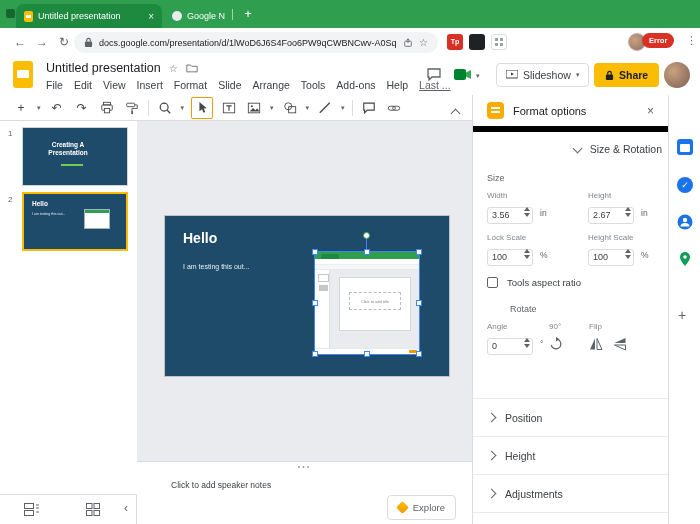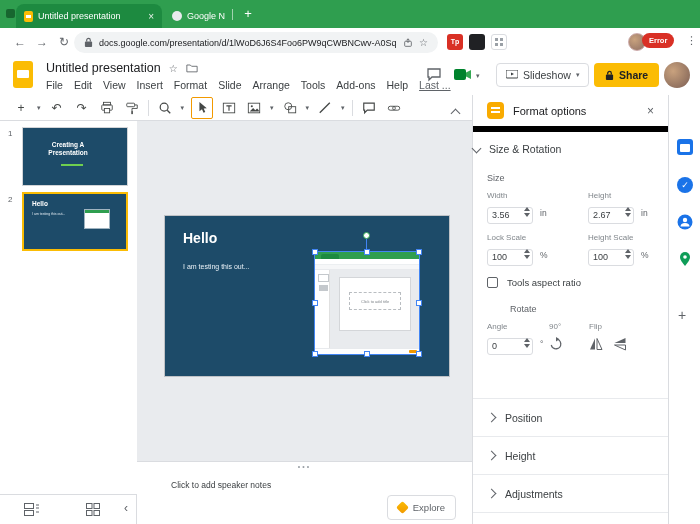--- a/index.html
+++ b/index.html
@@ -114,21 +114,21 @@
   .bb-ic{position:absolute;top:8px;color:#5f6368;}
   .collapse-arrow{position:absolute;left:124px;top:6px;font-size:12px;color:#5f6368;}
 
   
   .fpanel{position:absolute;left:472px;top:95px;width:196px;height:429px;background:#fff;border-left:1px solid #dadce0;box-sizing:border-box;}
   .fp-head{position:absolute;left:0;top:0;right:0;height:37px;display:flex;align-items:center;padding:0 14px;gap:9px;border-bottom:6px solid #000000;box-sizing:border-box;}
   .fp-ic{width:17px;height:17px;border-radius:4px;background:#f9ab00;position:relative;flex:none;}
   .fp-ic:after{content:"";position:absolute;left:4px;top:5px;width:9px;height:2px;background:#fff;box-shadow:0 4px 0 #fff;}
   .fp-title{font-size:11px;color:#202124;font-weight:500;flex:1;}
   .fp-close{font-size:12px;color:#5f6368;}
-  .fp-sec{position:absolute;left:0;top:37px;right:0;height:33px;display:flex;align-items:center;gap:9px;padding:0 0;box-sizing:border-box;}
+  .fp-sec{position:absolute;left:0;top:37px;right:0;height:33px;display:flex;align-items:center;gap:9px;padding:0 6px;box-sizing:border-box;justify-content:flex-end;}
   .fp-sec-label{font-size:10.5px;color:#3c4043;font-weight:500;}
   .fp-body{position:absolute;left:14px;top:78px;right:12px;}
   .fp-cat{font-size:9px;color:#5f6368;margin-bottom:8px;}
   .fgrid{display:grid;grid-template-columns:101px auto;margin-bottom:12px;}
   .flabel{font-size:8px;color:#80868b;margin-bottom:4px;}
   .frow{display:flex;align-items:center;gap:7px;}
   .inputwrap{position:relative;width:46px;height:17px;flex:none;}
   .fin{width:46px;height:17px;border:1px solid #dadce0;border-radius:3px;font-size:9px;color:#3c4043;padding:0 12px 0 4px;box-sizing:border-box;font-family:"Liberation Sans",sans-serif;outline:none;background:#fff;}
   .stepper{position:absolute;right:3px;top:3px;display:flex;flex-direction:column;gap:2px;}
   .st-up{width:0;height:0;border-left:3px solid transparent;border-right:3px solid transparent;border-bottom:4px solid #5f6368;}

